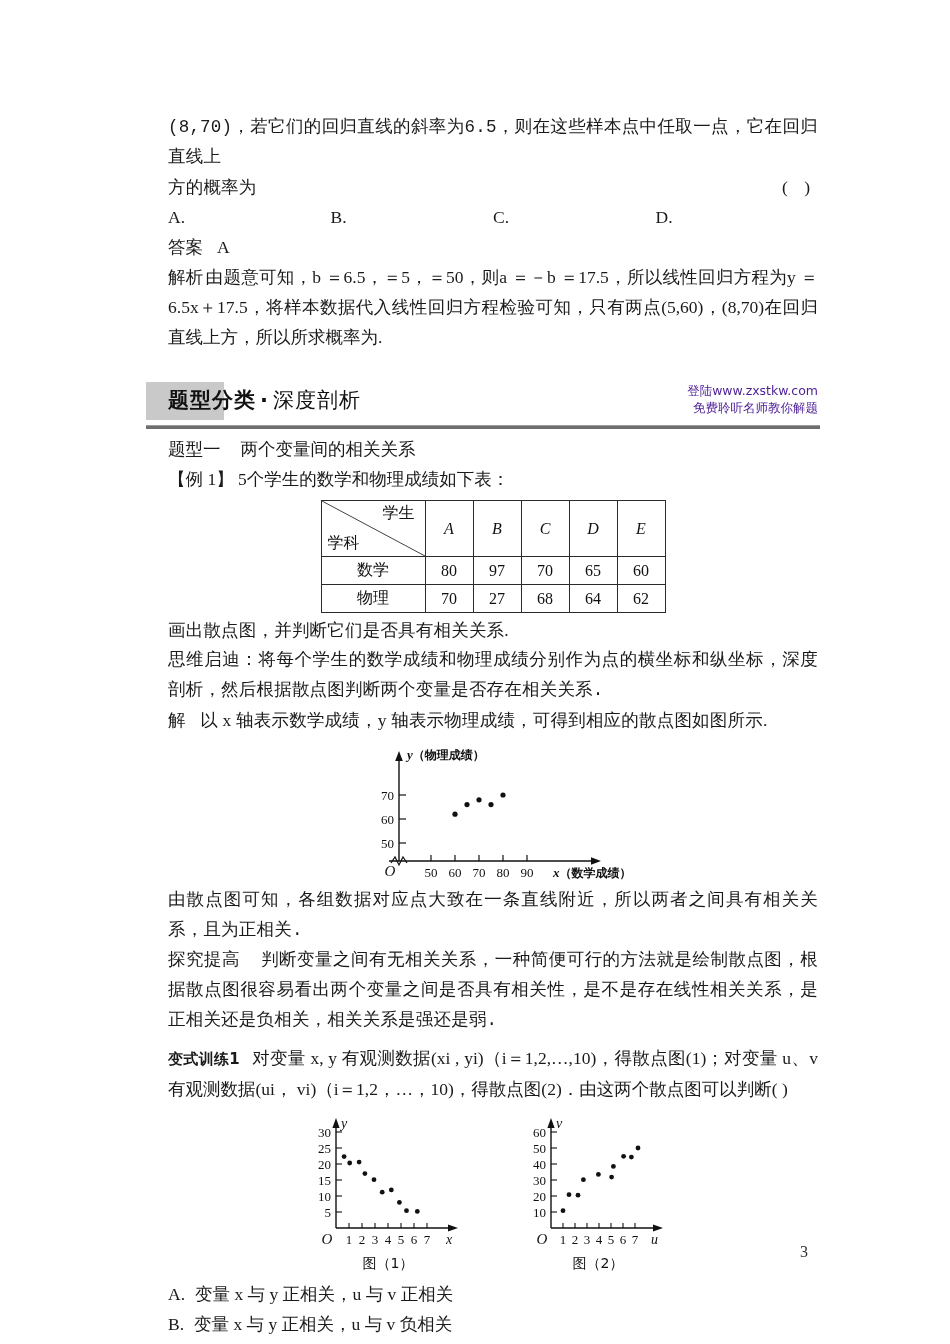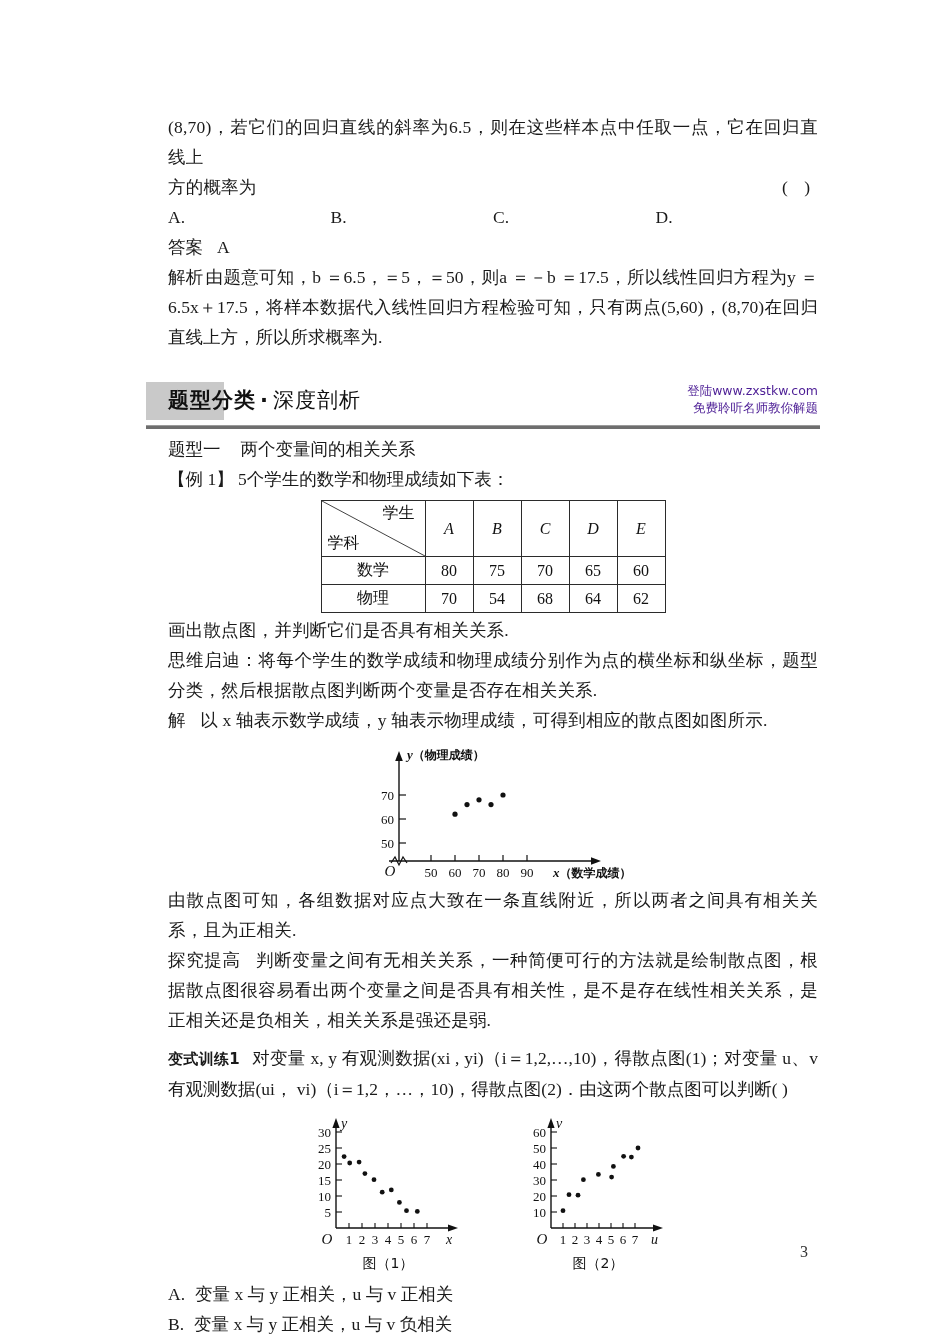--- a/index.html
+++ b/index.html
@@ -27,21 +27,21 @@
   }
 
   
   .para {
     font-size: 17.5px;
     line-height: 30px;
     text-align: justify;
     margin: 0;
     letter-spacing: 0.2px;
   }
-  .para.just { text-align: justify; text-justify: inter-ideograph; }
+  .para.just { text-align: justify; text-justify: inter-ideograph; font-family: Liberation Mono, monospace; }
 
   
   .q-stem { margin-bottom: 0px; }
   .q-stem .line2 { position: relative; }
   .brackets {
     position: absolute; right: 2px; top: 0;
     letter-spacing: 6px;
   }
 
   .opts-row {
@@ -240,41 +240,41 @@
           </td>
           <td class="val colhdr">A</td>
           <td class="val colhdr">B</td>
           <td class="val colhdr">C</td>
           <td class="val colhdr">D</td>
           <td class="val colhdr">E</td>
         </tr>
         <tr>
           <td class="rowlabel">数学</td>
           <td class="val">80</td>
-          <td class="val">75</td>
+          <td class="val">97</td>
           <td class="val">70</td>
           <td class="val">65</td>
           <td class="val">60</td>
         </tr>
         <tr>
           <td class="rowlabel">物理</td>
           <td class="val">70</td>
-          <td class="val">54</td>
+          <td class="val">27</td>
           <td class="val">68</td>
           <td class="val">64</td>
           <td class="val">62</td>
         </tr>
       </tbody>
         </table>
     </div>
 
     <div class="para">画出散点图，并判断它们是否具有相关关系.</div>
 
     <div class="para just">
-      <span>思维启迪：</span><span>将每个学生的数学成绩和物理成绩分别作为点的横坐标和纵坐标，题型分类，然后根据散点图判断两个变量是否存在相关关系.</span>
+      <span>思维启迪：</span><span>将每个学生的数学成绩和物理成绩分别作为点的横坐标和纵坐标，深度剖析，然后根据散点图判断两个变量是否存在相关关系.</span>
     </div>
 
     <div class="para">
       <span>解</span>
       <span style="display:inline-block;width:10px"></span><span>以 x 轴表示数学成绩，y 轴表示物理成绩，可得到相应的散点图如图所示.</span>
     </div>
 
     <div class="fig-main">
       <svg width="300" height="140" viewBox="0 0 300 140">
 

